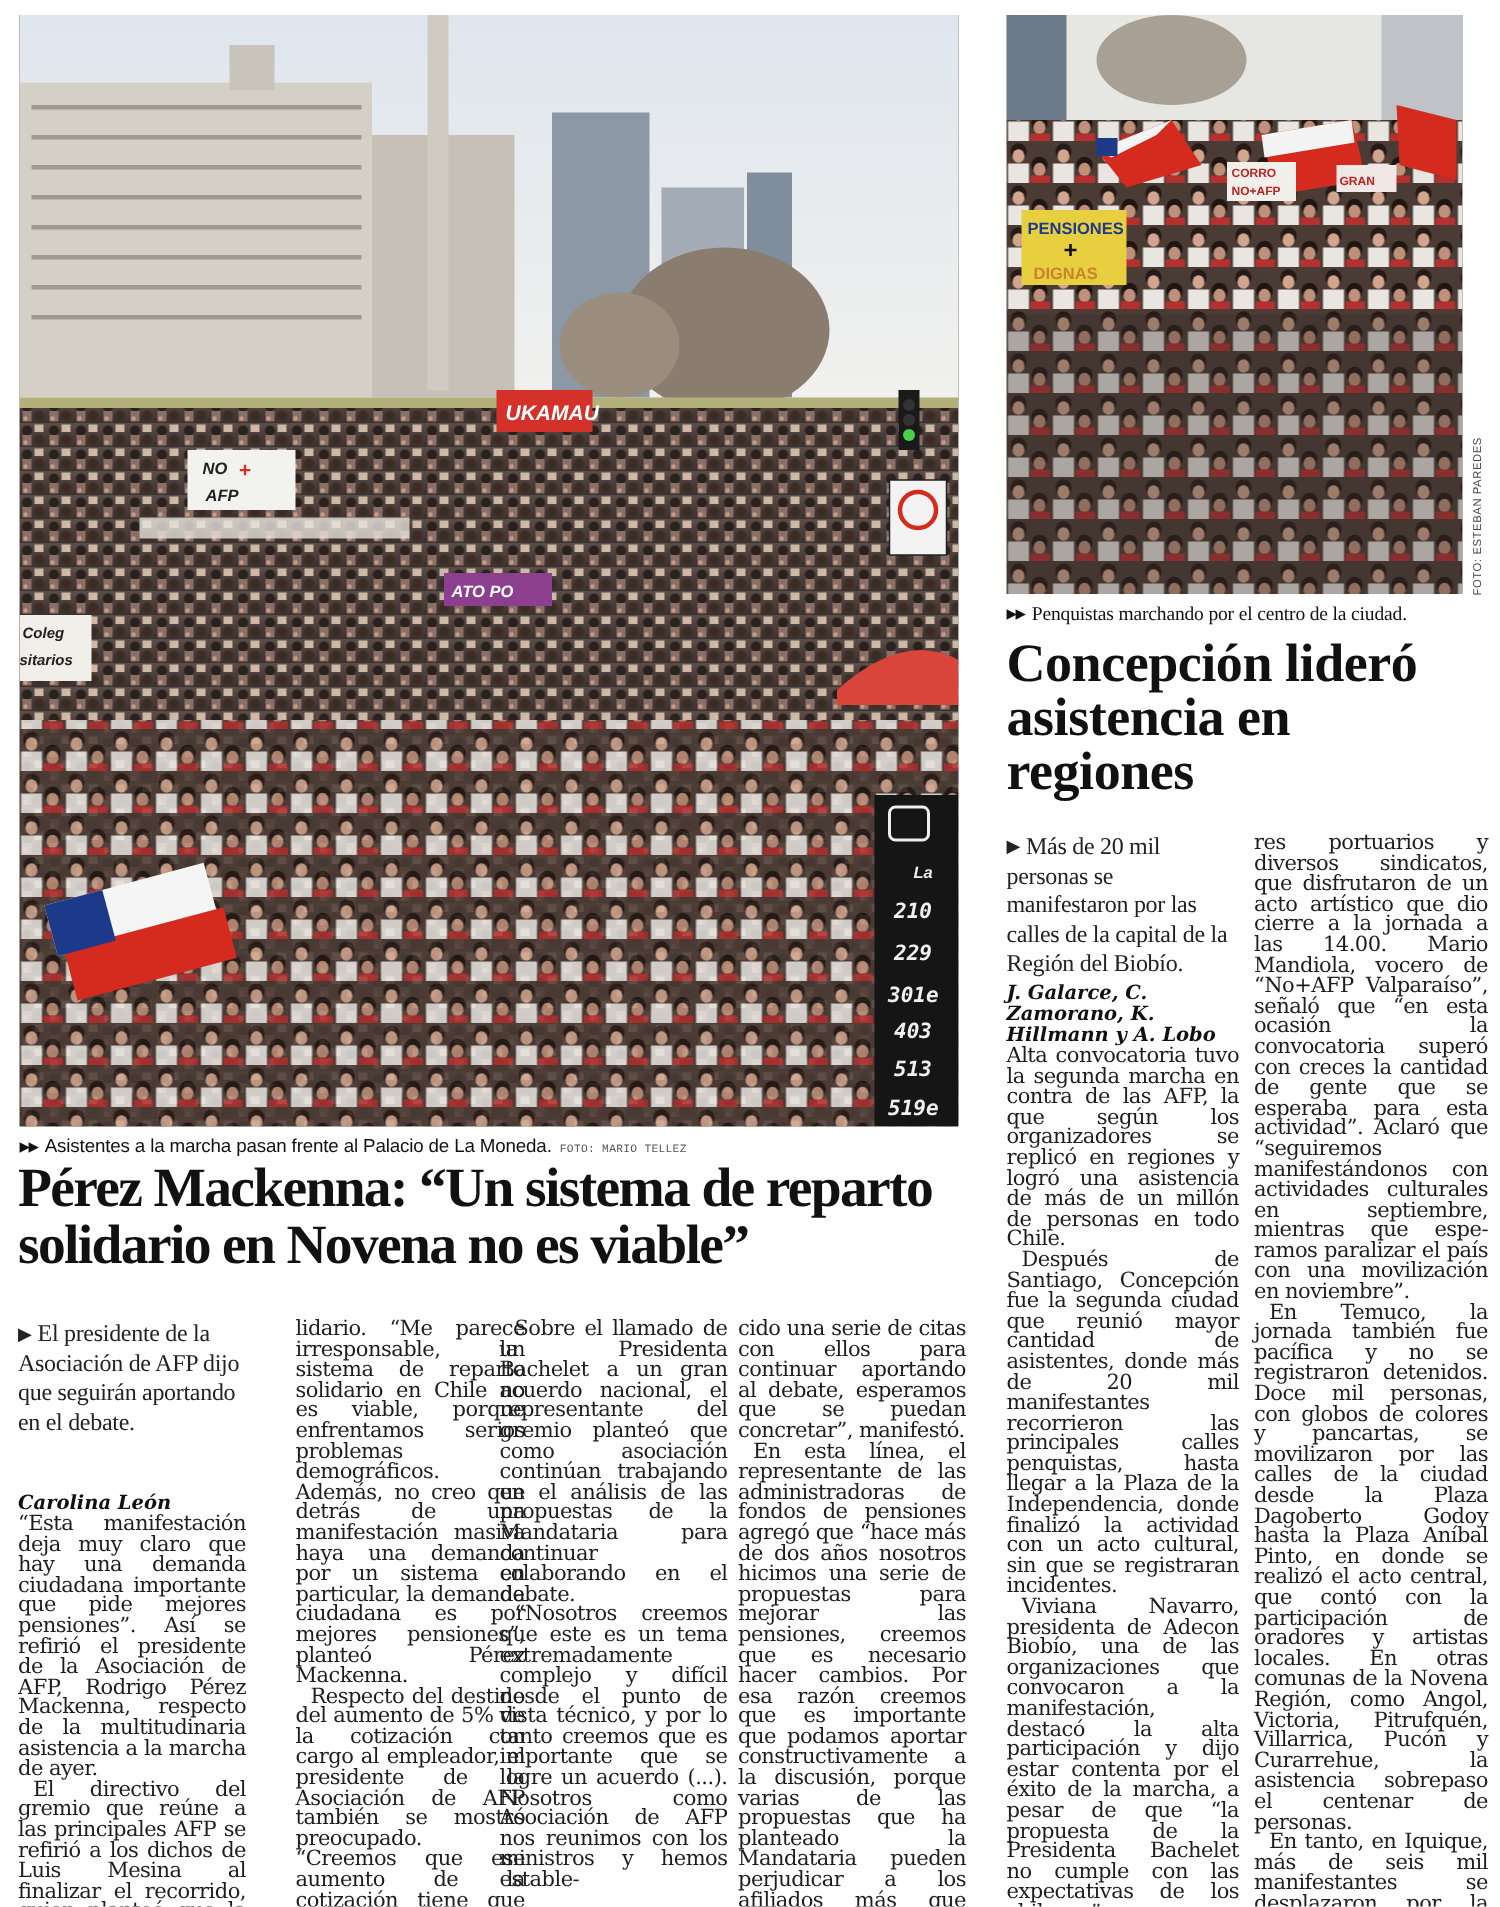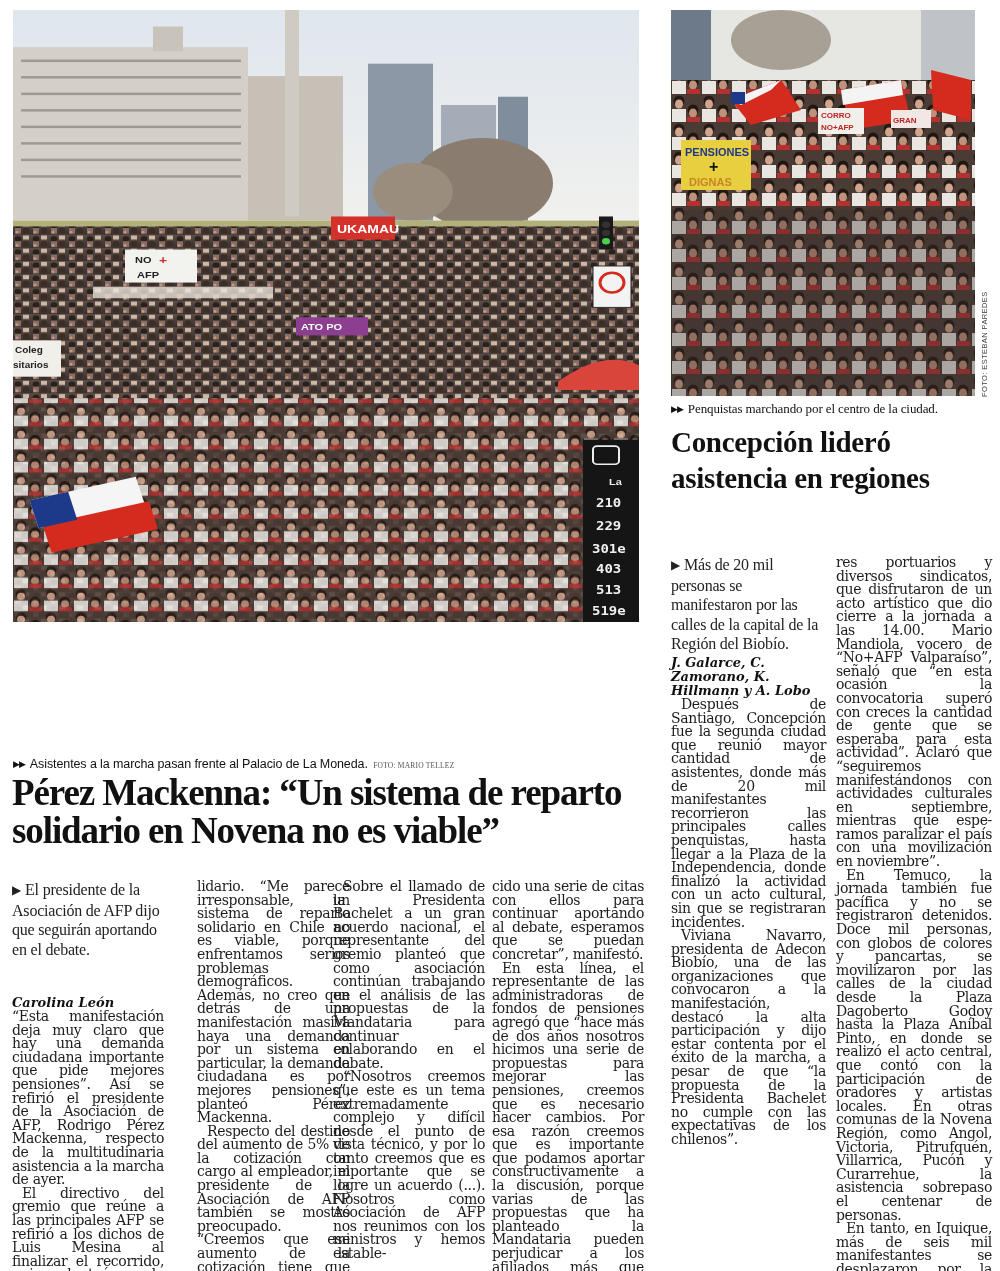--- a/index.html
+++ b/index.html
@@ -1,49 +1,49 @@
 <!DOCTYPE html>
 <html><head>
 <meta charset="utf-8">
 <style>
   * { box-sizing: border-box; margin: 0; padding: 0; }
   html, body { width: 1000px; height: 1271px; background: #ffffff; overflow: hidden; }
   body { position: relative; font-family: "DejaVu Serif", serif; color: #1a1a1a; }
 
   
   .photo { position: absolute; overflow: hidden; background: #7a6e66; }
-  #photo-main { left: 13px; top: 10px; width: 626px; height: 612px; }
+  #photo-main { left: 13px; top: 10px; width: 626px; height: 741px; font-style: italic; }
   #photo-side { left: 671px; top: 10px; width: 304px; height: 386px; }
   .photo svg { display: block; width: 100%; height: 100%; }
 
   .photo-credit-vertical {
     position: absolute; left: 980px; top: 290px; width: 18px; height: 108px;
     writing-mode: vertical-rl; transform: rotate(180deg);
     font-family: "Liberation Sans", sans-serif; font-size: 7.5px; letter-spacing: 0.4px;
     color: #444; text-align: center;
   }
 
   
   .caption {
     position: absolute; font-family: "Liberation Sans", sans-serif; font-size: 12.5px;
     color: #111; white-space: nowrap; letter-spacing: -0.1px;
   }
   .caption .arrows { font-size: 9px; letter-spacing: -1px; margin-right: 5px; vertical-align: 1px; }
-  .caption .credit { font-family: Liberation Serif, serif; font-size: 7.5px; color: #555; letter-spacing: 0.2px; margin-left: 2px; }
+  .caption .credit { font-family: Liberation Mono, monospace; font-size: 7.5px; color: #555; letter-spacing: 0.2px; margin-left: 2px; }
   #caption-main { left: 13px; top: 757px; }
   #caption-side { left: 671px; top: 401px; font-family: "Liberation Serif", serif; font-size: 13px; }
 
   
   .headline { position: absolute; font-family: "Liberation Serif", serif; font-weight: bold; color: #111; }
   #headline-main {
     left: 12px; top: 774px; width: 640px; font-size: 37px; line-height: 38px;
     letter-spacing: -1.1px; font-weight: bold; font-stretch: condensed;
   }
   #headline-side {
-    left: 671px; top: 424px; width: 320px; font-size: 29px; line-height: 36px; letter-spacing: -0.3px;
+    left: 671px; top: 424px; width: 320px; font-size: 36px; line-height: 36px; letter-spacing: -0.3px;
   }
 
   
   .lead {
     position: absolute; font-family: Liberation Serif, serif; font-size: 16px;
     line-height: 19.5px; color: #222; letter-spacing: -0.2px;
   }
   .lead .tri { font-size: 12px; margin-right: 4px; vertical-align: 1px; }
   #lead-main { left: 12px; top: 880px; width: 150px; }
   #lead-side { left: 671px; top: 555px; width: 155px; }
@@ -238,20 +238,21 @@
 <div class="col" id="col-m3">
   <p class="indent">Sobre el llamado de la Presidenta Bachelet a un gran acuerdo nacional, el representante del gremio planteó que como asociación continúan trabajando en el análisis de las propuestas de la Mandataria para continuar colaborando en el debate.</p>
   <p class="indent">“Nosotros creemos que este es un tema extremadamente complejo y difícil desde el punto de vista técnico, y por lo tanto creemos que es importante que se logre un acuerdo (...). Nosotros como Asociación de AFP nos reunimos con los ministros y hemos estable-</p>
 </div>
 <div class="col" id="col-m4">
   <p>cido una serie de citas con ellos para continuar aportando al debate, esperamos que se puedan concretar”, manifestó.</p>
   <p class="indent"><span>En esta línea, el representante de las administradoras de fondos de pensiones agregó que “hace más de dos años nosotros hicimos una serie de propuestas para mejorar las pensiones, creemos que es necesario hacer cambios. Por esa razón creemos que es importante que podamos aportar constructivamente a la discusión, porque varias de las propuestas que ha planteado la Mandataria pueden perjudicar a los afiliados más que beneficiarlos. Por esa razón es que continuamos trabajando en el tema para plantear y discutir nuestras ideas y las que ha presentado la Presidenta”.</span><span class="end-dot"></span></p>
 </div>
 
 <div class="col" id="col-s1">
+  <p>Alta convocatoria tuvo la segunda marcha en contra de las AFP, la que según los organizadores se replicó en regiones y logró una asistencia de más de un millón de personas en todo Chile.</p>
   <p class="indent">Después de Santiago, Concepción fue la segunda ciudad que reunió mayor cantidad de asistentes, donde más de 20 mil manifestantes recorrieron las principales calles penquistas, hasta llegar a la Plaza de la Independencia, donde finalizó la actividad con un acto cultural, sin que se registraran incidentes.</p>
   <p class="indent">Viviana Navarro, presidenta de Adecon Biobío, una de las organizaciones que convocaron a la manifestación, destacó la alta participación y dijo estar contenta por el éxito de la marcha, a pesar de que “la propuesta de la Presidenta Bachelet no cumple con las expectativas de los chilenos”.</p>
 </div>
 <div class="col" id="col-s2">
   <p>res portuarios y diversos sindicatos, que disfrutaron de un acto artístico que dio cierre a la jornada a las 14.00. Mario Mandiola, vocero de “No+AFP Valparaíso”, señaló que “en esta ocasión la convocatoria superó con creces la cantidad de gente que se esperaba para esta actividad”. Aclaró que “seguiremos manifestándonos con actividades culturales en septiembre, mientras que espe- ramos paralizar el país con una movilización en noviembre”.</p>
   <p class="indent">En Temuco, la jornada también fue pacífica y no se registraron detenidos. Doce mil personas, con globos de colores y pancartas, se movilizaron por las calles de la ciudad desde la Plaza Dagoberto Godoy hasta la Plaza Aníbal Pinto, en donde se realizó el acto central, que contó con la participación de oradores y artistas locales. En otras comunas de la Novena Región, como Angol, Victoria, Pitrufquén, Villarrica, Pucón y Curarrehue, la asistencia sobrepaso el centenar de personas.</p>
   <p class="indent"><span>En tanto, en Iquique, más de seis mil manifestantes se desplazaron por la costanera para presenciar un show en playa Cavancha. La jornada fue pacífica, a excepción de algunos desórdenes que se generaron cuando miembros del Partido Comunista intentaron integrarse a la movilización portando banderas de la colectividad.</span><span class="end-dot"></span></p>
 </div>
 
 </body></html>

